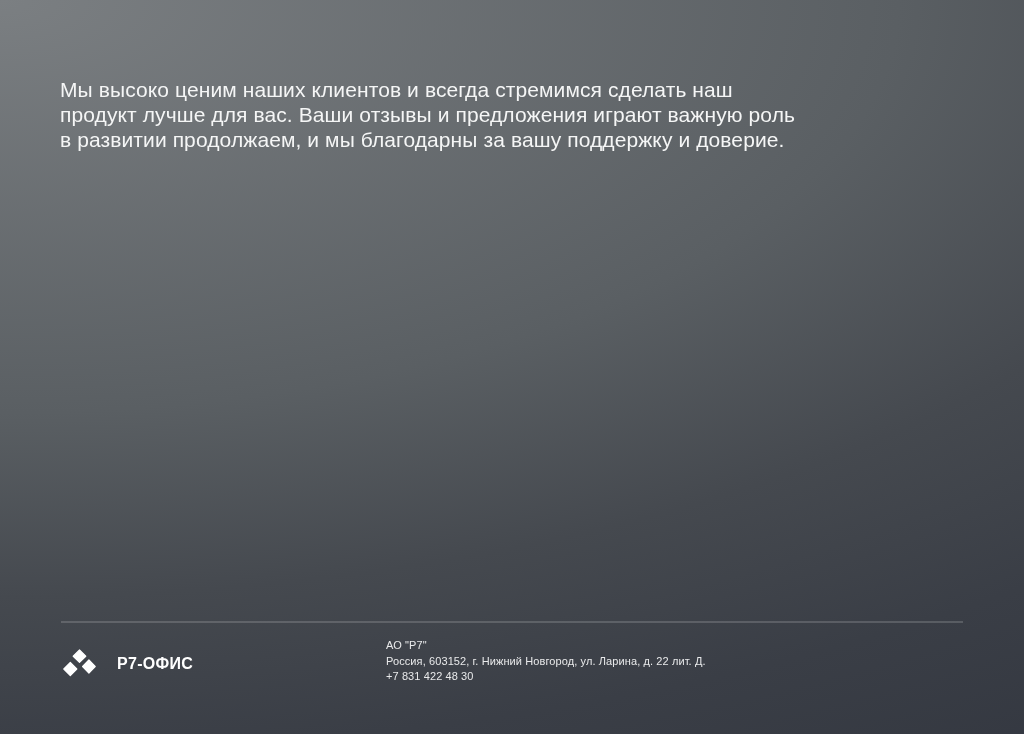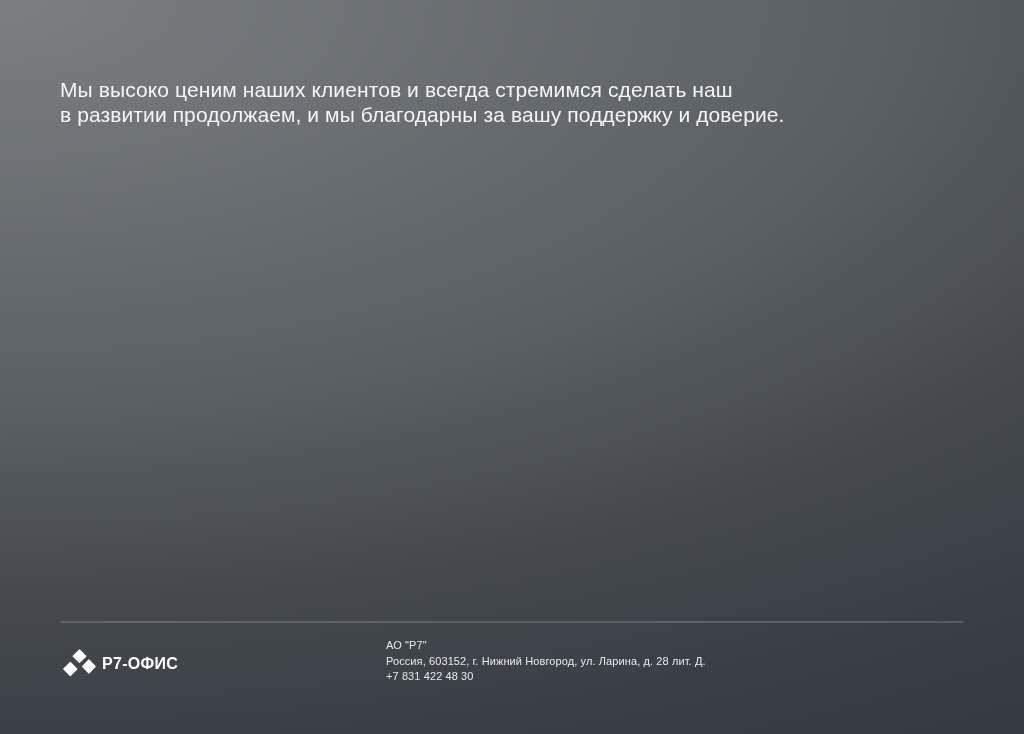--- a/index.html
+++ b/index.html
@@ -37,21 +37,21 @@
     height: 2px;
     background: rgba(255,255,255,0.16);
   }
   .logo {
     position: absolute;
     left: 63px;
     top: 648px;
     height: 31px;
     display: flex;
     align-items: center;
-    gap: 6px;
+    gap: 21px;
   }
   .logo-icon { width: 33px; height: 30px; display: block; }
   .logo-text {
     color: #ffffff;
     font-size: 16px;
     font-weight: 700;
     letter-spacing: 0.3px;
     white-space: nowrap;
   }
   .address {
@@ -66,20 +66,21 @@
   .address .line { white-space: nowrap; }
 </style>
 </head>
 <body>
 
 <div class="page">
 
   <div class="message">
     <div class="para">
       <div class="line">Мы высоко ценим наших клиентов и всегда стремимся сделать наш</div>
+      <div class="line">продукт лучше для вас. Ваши отзывы и предложения играют важную роль</div>
       <div class="line">в развитии продолжаем, и мы благодарны за вашу поддержку и доверие.</div>
     </div>
   </div>
 
   <div class="divider"></div>
 
   <div class="logo">
     <span>
       <svg class="logo-icon" viewBox="0 0 33 30" xmlns="http://www.w3.org/2000/svg" aria-hidden="true">
         <g fill="#ffffff" stroke="#ffffff" stroke-width="1.2" stroke-linejoin="round">
@@ -87,17 +88,17 @@
           <path d="M7.3 13.5 L13.8 20 L7.3 26.5 L0.8 20 Z"></path>
           <path d="M25.9 11 L32.2 17.5 L25.9 24 L19.6 17.5 Z"></path>
         </g>
       </svg>
     </span>
     <span class="logo-text">Р7-ОФИС</span>
   </div>
 
   <div class="address">
     <div class="line">АО "Р7"</div>
-    <div class="line">Россия, 603152, г. Нижний Новгород, ул. Ларина, д. 28 лит. Д.</div>
+    <div class="line">Россия, 603152, г. Нижний Новгород, ул. Ларина, д. 22 лит. Д.</div>
     <div class="line">+7 831 422 48 30</div>
   </div>
 
 </div>
 
 </body></html>

